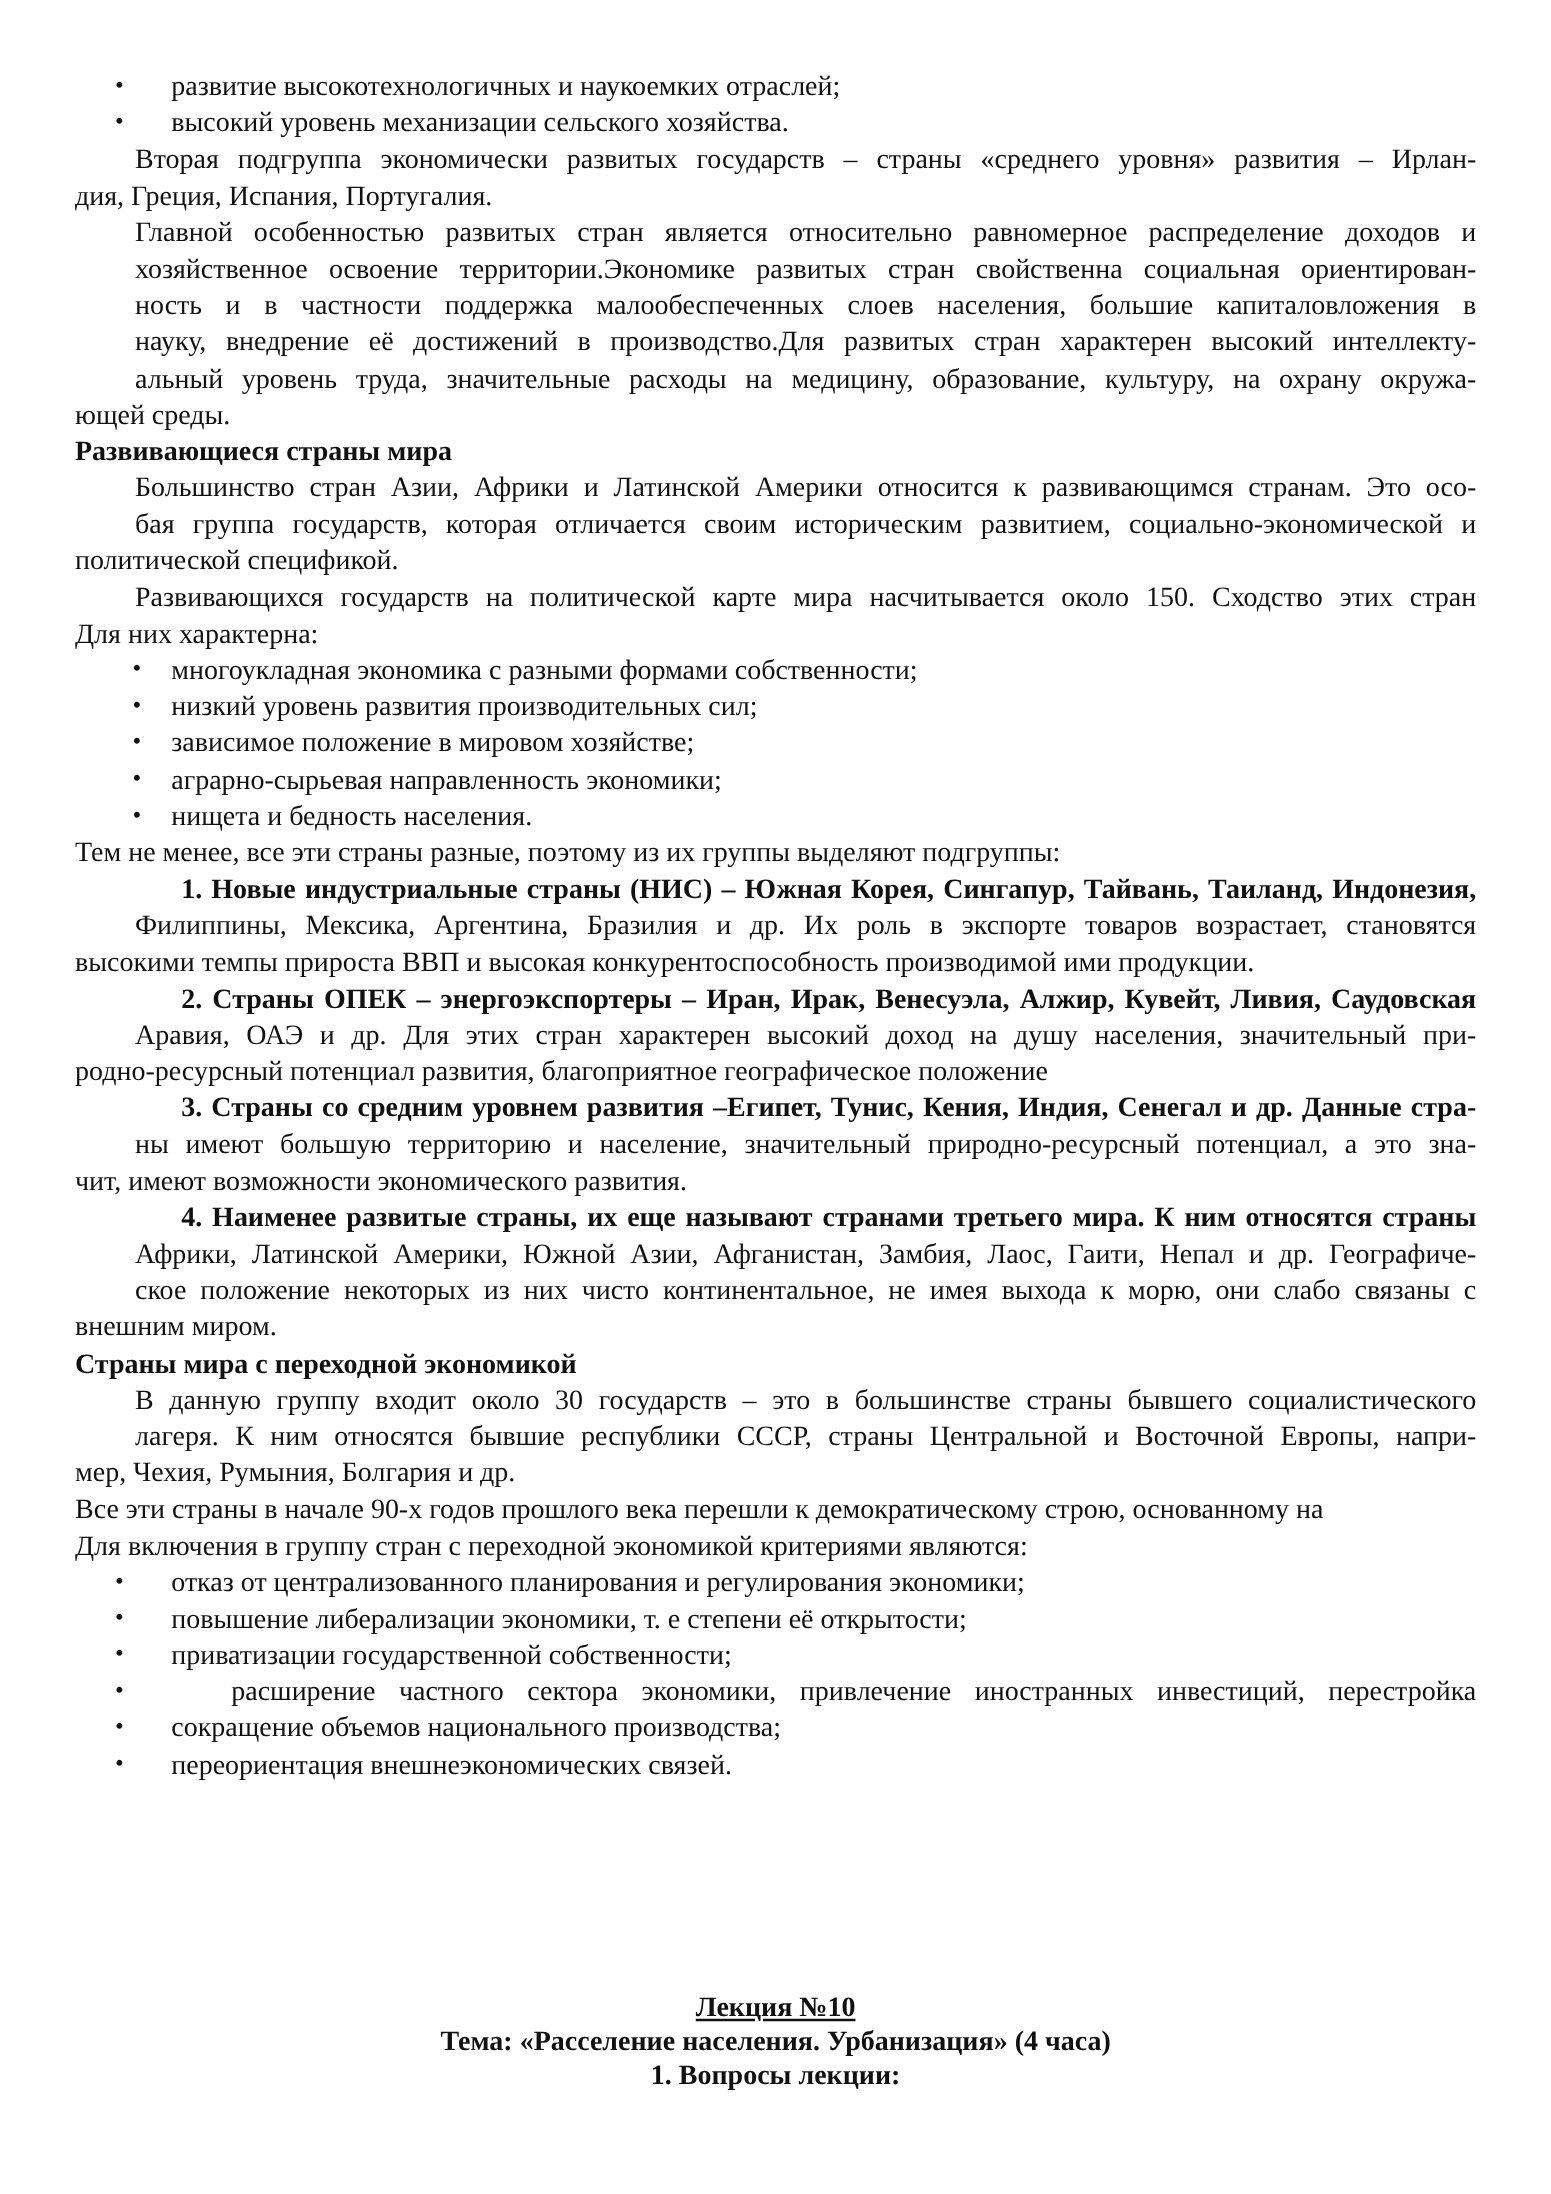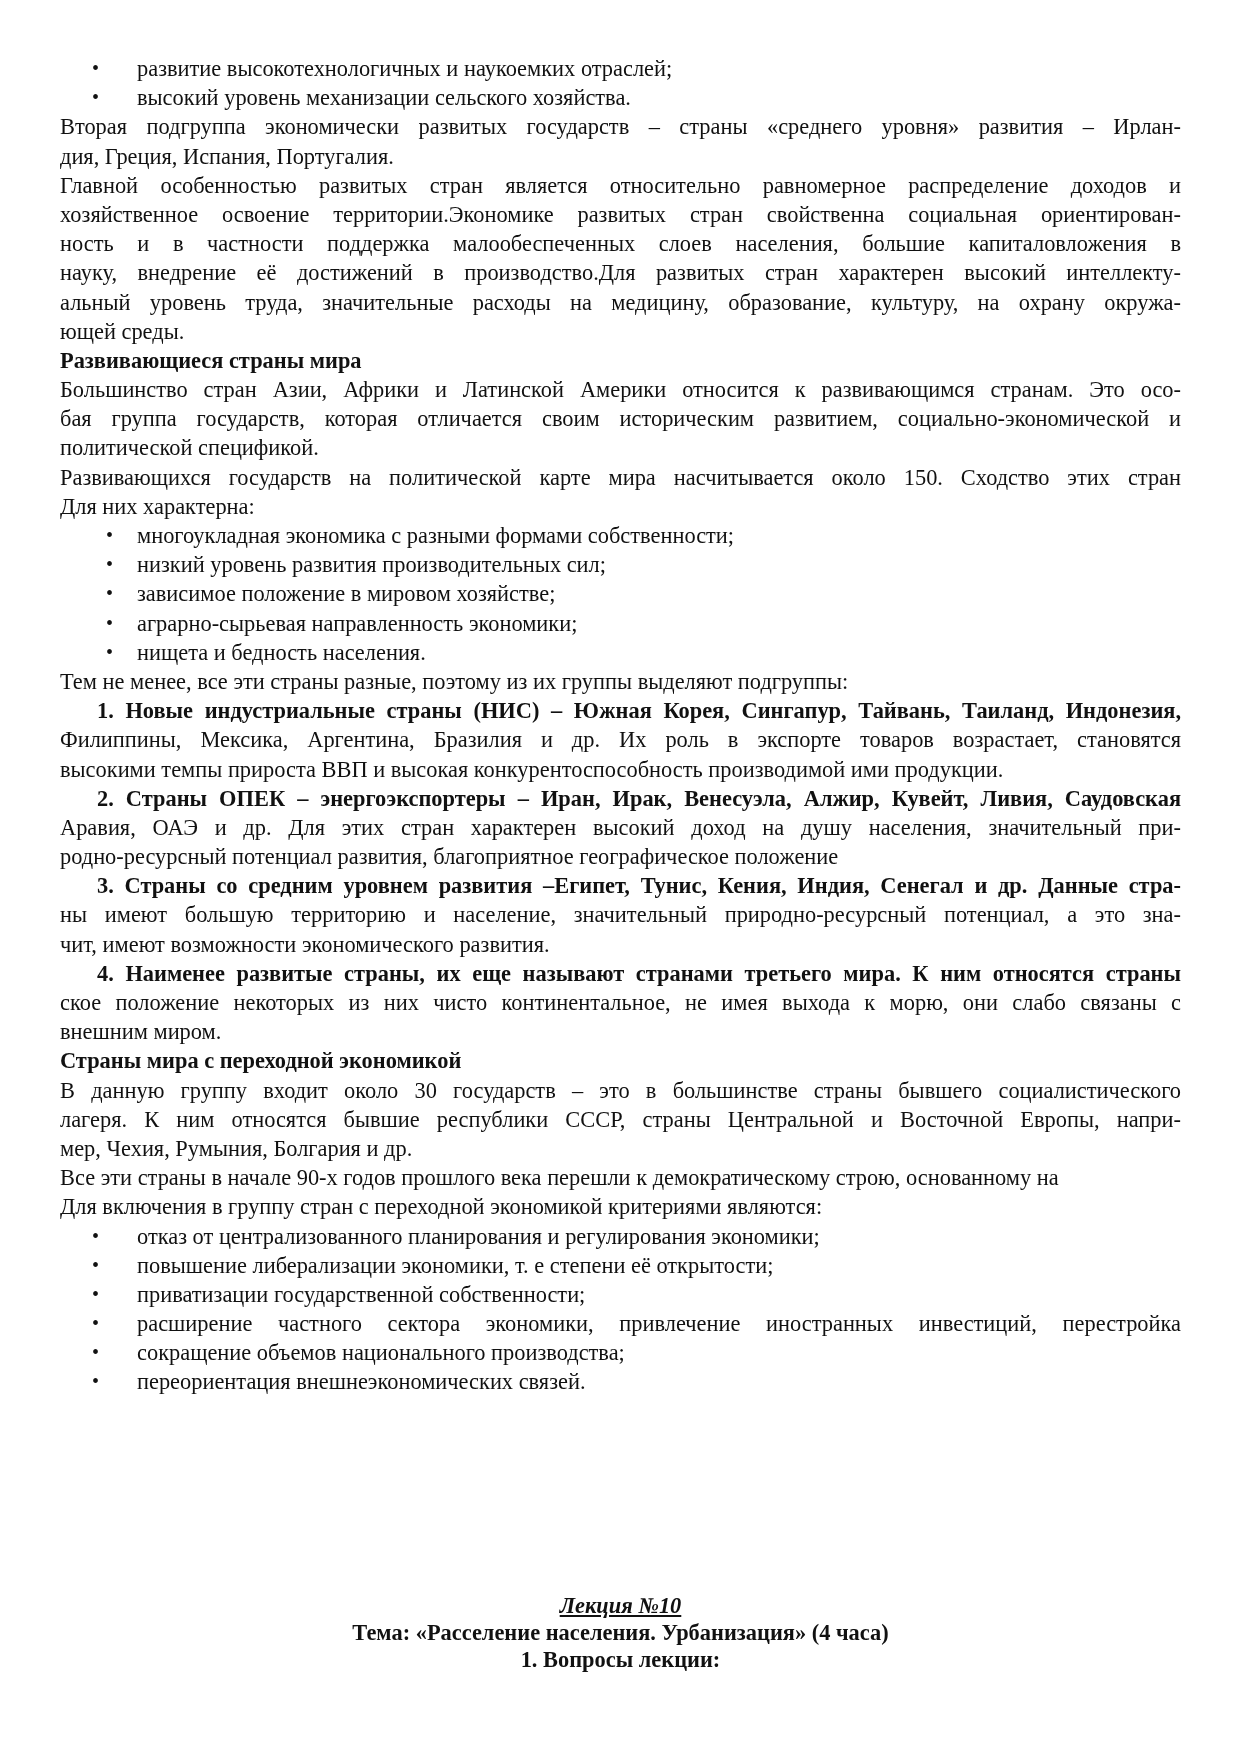--- a/index.html
+++ b/index.html
@@ -22,20 +22,21 @@
       line-height: 29.2px;
       height: 29.2px;
       white-space: nowrap;
       overflow: visible;
     }
     
     .j {
       text-align: justify;
       text-align-last: justify;
       white-space: normal;
+      margin-left: 48px;
     }
     .bold { font-weight: bold; }
     .bullet-row { position: relative; }
     .bullet-row .dot {
       position: absolute;
       top: 0;
       font-size: 20px;
     }
     .bullet-row .txt {
       position: absolute;
@@ -52,21 +53,21 @@
     .footer {
       position: absolute;
       left: 0;
       width: 1241px;
       top: 1592px;
       text-align: center;
       font-weight: bold;
       font-size: 22.4px;
       line-height: 27px;
     }
-    .footer .lecture { text-decoration: underline; font-style: italic; }
+    .footer .lecture { text-decoration: underline; }
   </style>
 </head>
 <body>
 
 <div class="page">
 
   <div>
     <div class="line bullet-row la">
       <span class="dot">•</span>
       <span class="txt">развитие высокотехнологичных и наукоемких отраслей;</span>
@@ -141,20 +142,21 @@
       <div class="line j">Аравия, ОАЭ и др. Для этих стран характерен высокий доход на душу населения, значительный при-</div>
       <div class="line">родно-ресурсный потенциал развития, благоприятное географическое положение</div>
     </div>
     <div>
       <div class="line j num-row">3. Страны со средним уровнем развития –Египет, Тунис, Кения, Индия, Сенегал и др. Данные стра-</div>
       <div class="line j">ны имеют большую территорию и население, значительный природно-ресурсный потенциал, а это зна-</div>
       <div class="line">чит, имеют возможности экономического развития.</div>
     </div>
     <div>
       <div class="line j num-row">4.  Наименее развитые страны, их еще называют странами третьего мира. К ним относятся страны</div>
+      <div class="line j">Африки, Латинской Америки, Южной Азии, Афганистан, Замбия, Лаос, Гаити, Непал и др. Географиче-</div>
       <div class="line j">ское положение некоторых из них чисто континентальное, не имея выхода к морю, они слабо связаны с</div>
       <div class="line">внешним миром.</div>
     </div>
   </div>
 
   <div class="line bold">Страны мира с переходной экономикой</div>
 
   <div>
     <div class="line j">В данную группу входит около 30 государств – это в большинстве страны бывшего социалистического</div>
     <div class="line j">лагеря. К ним относятся бывшие республики СССР, страны Центральной и Восточной Европы, напри-</div>

